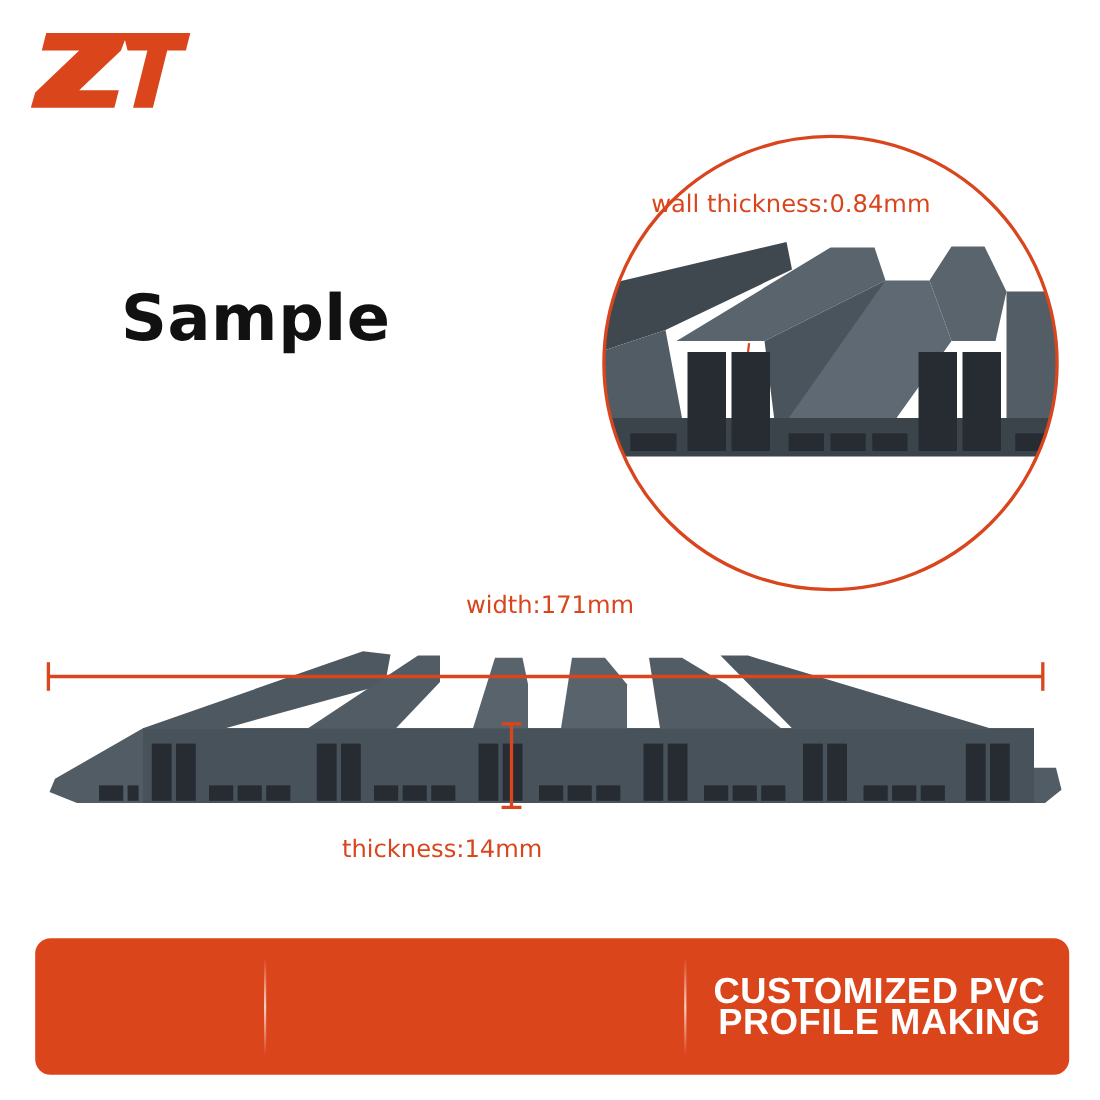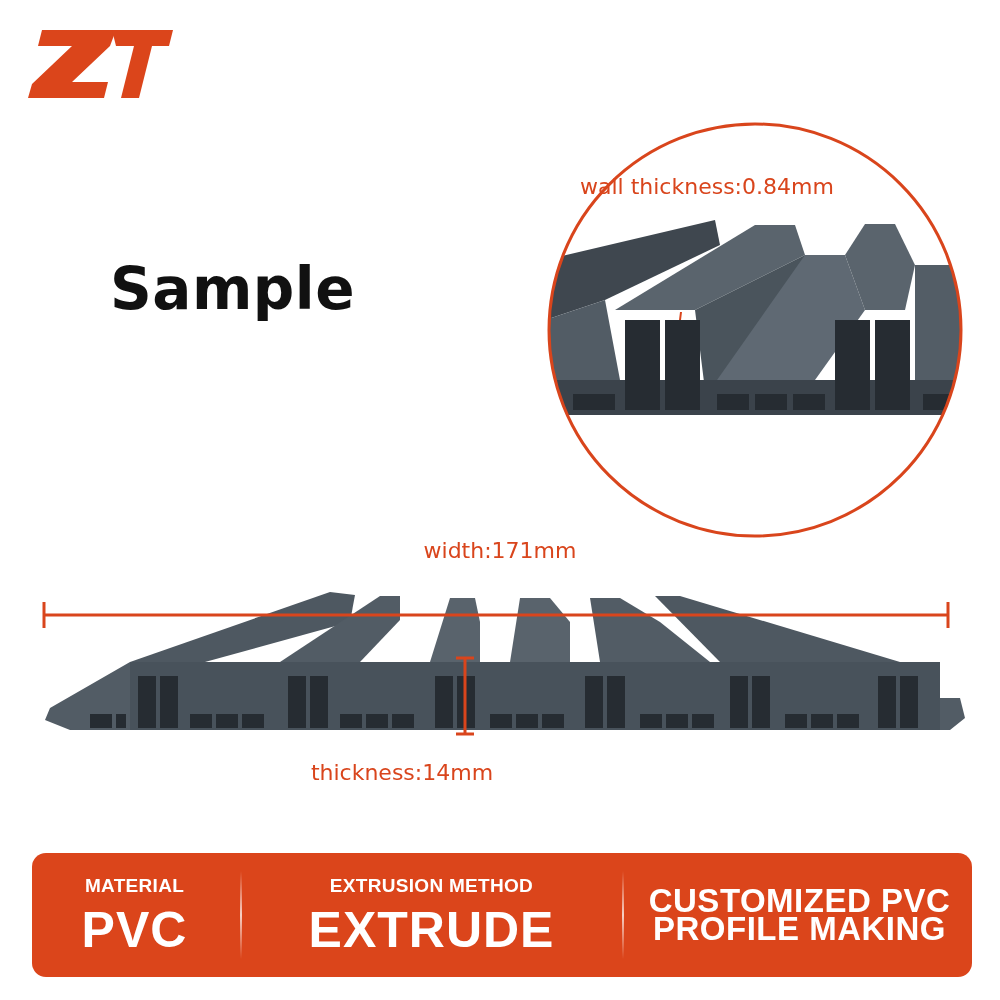--- a/index.html
+++ b/index.html
@@ -1,20 +1,20 @@
 <!DOCTYPE html>
 <html><head>
 <meta charset="utf-8">
 <style>
   html,body{margin:0;padding:0;background:#fff;}
   body{width:1000px;height:1000px;position:relative;overflow:hidden;font-family:"Liberation Sans",sans-serif;}
   .logo{position:absolute;left:28px;top:24px;width:150px;height:80px;}
   .title{position:absolute;left:110px;top:262px;font-family:"DejaVu Sans",sans-serif;font-weight:bold;font-size:58px;line-height:54px;color:#111;letter-spacing:0.5px;}
   .circle-wrap{position:absolute;left:545px;top:120px;width:420px;height:420px;}
-  .wall-label{position:absolute;left:580px;top:174px;font-family:"DejaVu Sans",sans-serif;font-size:22px;color:#d9451c;}
+  .wall-label{position:absolute;left:592px;top:174px;font-family:"DejaVu Sans",sans-serif;font-size:22px;color:#d9451c;}
   .width-label{position:absolute;left:0;width:1000px;top:538px;text-align:center;font-family:"DejaVu Sans",sans-serif;font-size:22px;color:#d9451c;}
   .thick-label{position:absolute;left:0;width:804px;top:760px;text-align:center;font-family:"DejaVu Sans",sans-serif;font-size:22px;color:#d9451c;}
   .profile{position:absolute;left:30px;top:580px;width:940px;height:170px;}
   .banner{position:absolute;left:32px;top:853px;width:940px;height:124px;background:#db451b;border-radius:14px;color:#fff;}
   .cell{position:absolute;top:0;height:124px;text-align:center;}
   .cap{font-size:19px;font-weight:bold;margin-top:22px;letter-spacing:0.3px;}
   .big{font-size:50px;font-weight:bold;margin-top:4px;letter-spacing:1px;}
   .custom{font-size:33px;font-weight:bold;line-height:28px;margin-top:34px;letter-spacing:0.5px;}
   .div{position:absolute;top:18px;width:2px;height:88px;background:linear-gradient(to bottom,rgba(255,255,255,0),rgba(255,255,255,0.75),rgba(255,255,255,0));}
 </style>
@@ -122,29 +122,21 @@
   <line x1="918" y1="22" x2="918" y2="48" stroke="#d9451c" stroke-width="3"></line>
 
   <line x1="435" y1="78" x2="435" y2="154" stroke="#d9451c" stroke-width="3"></line>
   <line x1="426" y1="78" x2="444" y2="78" stroke="#d9451c" stroke-width="3"></line>
   <line x1="426" y1="154" x2="444" y2="154" stroke="#d9451c" stroke-width="3"></line>
 </svg>
 
 <div class="thick-label">thickness:14mm</div>
 
 <div class="banner">
-  <div class="cell" style="left:0;width:205px;">
-    <div class="cap">MATERIAL</div>
-    <div class="big">PVC</div>
-  </div>
   <div class="div" style="left:208px;"></div>
-  <div class="cell" style="left:212px;width:375px;">
-    <div class="cap">EXTRUSION METHOD</div>
-    <div class="big">EXTRUDE</div>
-  </div>
   <div class="div" style="left:590px;"></div>
   <div class="cell" style="left:595px;width:345px;">
     <div class="custom">
       <div>CUSTOMIZED PVC</div>
       <div>PROFILE MAKING</div>
     </div>
   </div>
 </div>
 
 </body></html>

